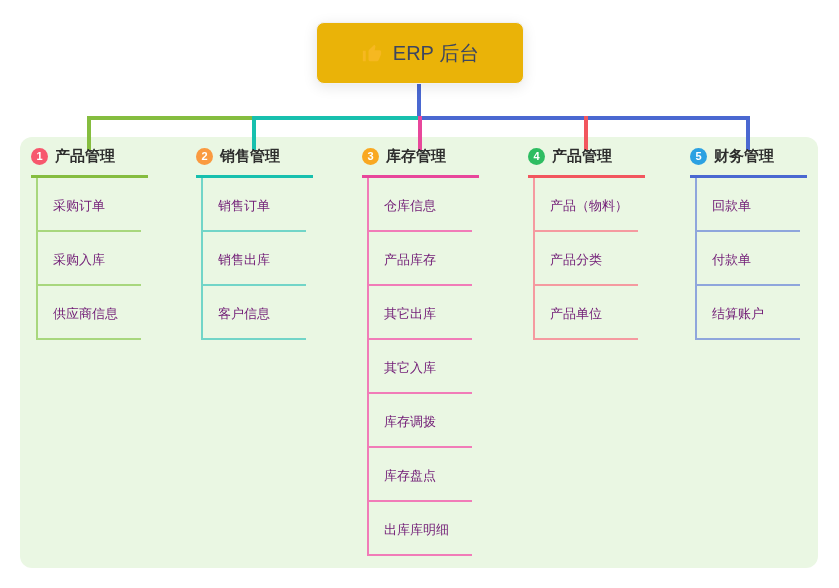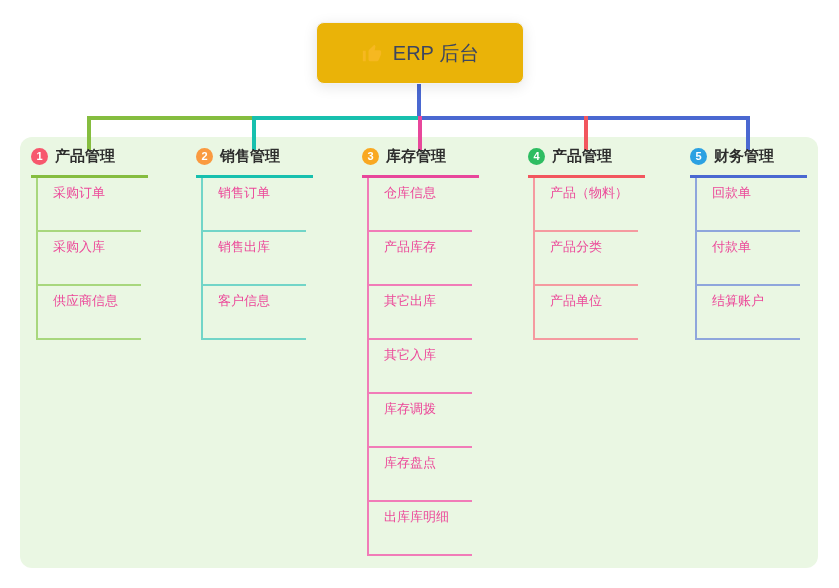--- a/index.html
+++ b/index.html
@@ -29,21 +29,21 @@
   .badge{
     width:17px;height:17px;border-radius:50%;flex:none;
     color:#ffffff;font-size:11px;font-weight:700;line-height:1;
     display:flex;align-items:center;justify-content:center;
   }
   .children{margin-left:5px;width:103px;border-left:2px solid var(--light);}
   .child{
     height:54px;box-sizing:border-box;
     display:flex;align-items:flex-end;
     border-bottom:2px solid var(--light);
-    padding:0 0 28px 15px;font-size:13px;color:#ec4899;white-space:nowrap;
+    padding:0 0 15px 15px;font-size:13px;color:#701a75;white-space:nowrap;
   }
 </style>
 </head>
 <body>
 
 <div class="canvas">
 
   <div class="root-card">
     <span class="root-icon">
       <svg width="22" height="22" viewBox="0 0 24 24" aria-hidden="true">

